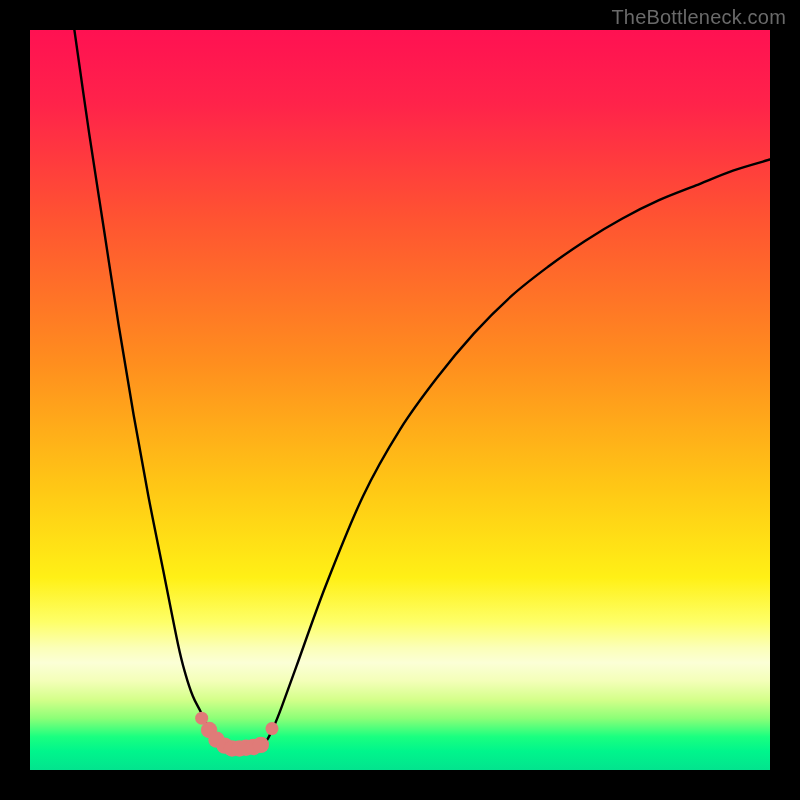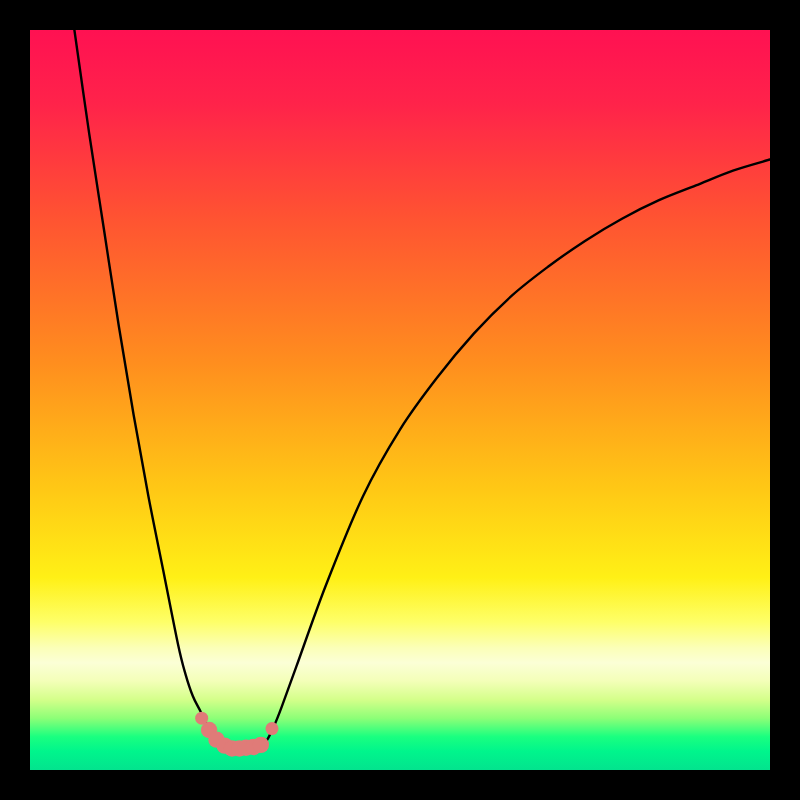--- a/index.html
+++ b/index.html
@@ -51,20 +51,21 @@
     letter-spacing: 0.2px;
     text-align: right;
     z-index: 5;
   }
 </style>
 </head>
 <body>
 
 <div class="frame">
 
+  <div class="watermark">TheBottleneck.com</div>
 
   <div class="plot">
 
     <svg class="gradient" viewBox="0 0 740 740" preserveAspectRatio="none">
       <defs>
         <linearGradient id="bg-grad" x1="0" y1="0" x2="0" y2="1">
             <stop offset="0.00%" stop-color="#ff1152"></stop>
             <stop offset="10.00%" stop-color="#ff234a"></stop>
             <stop offset="25.00%" stop-color="#ff5232"></stop>
             <stop offset="45.00%" stop-color="#ff8e1e"></stop>

